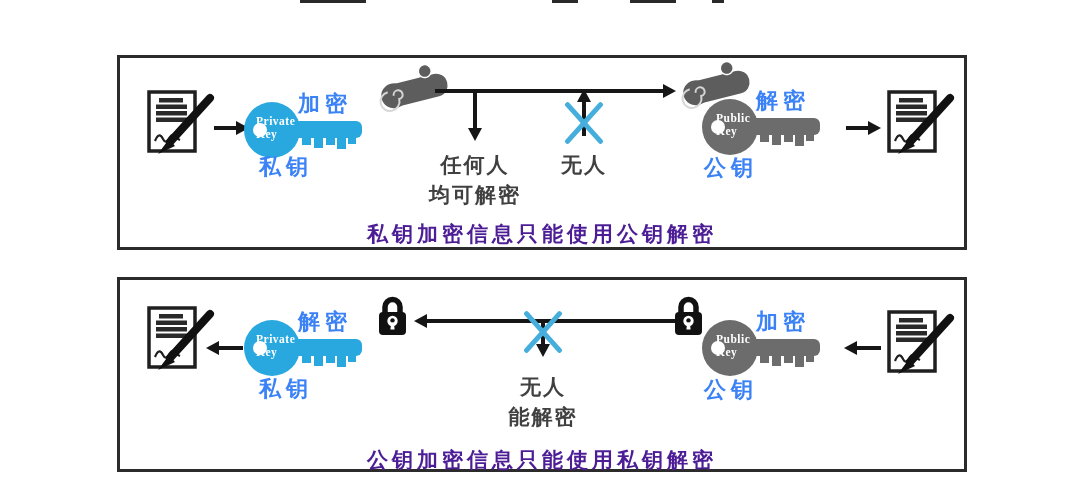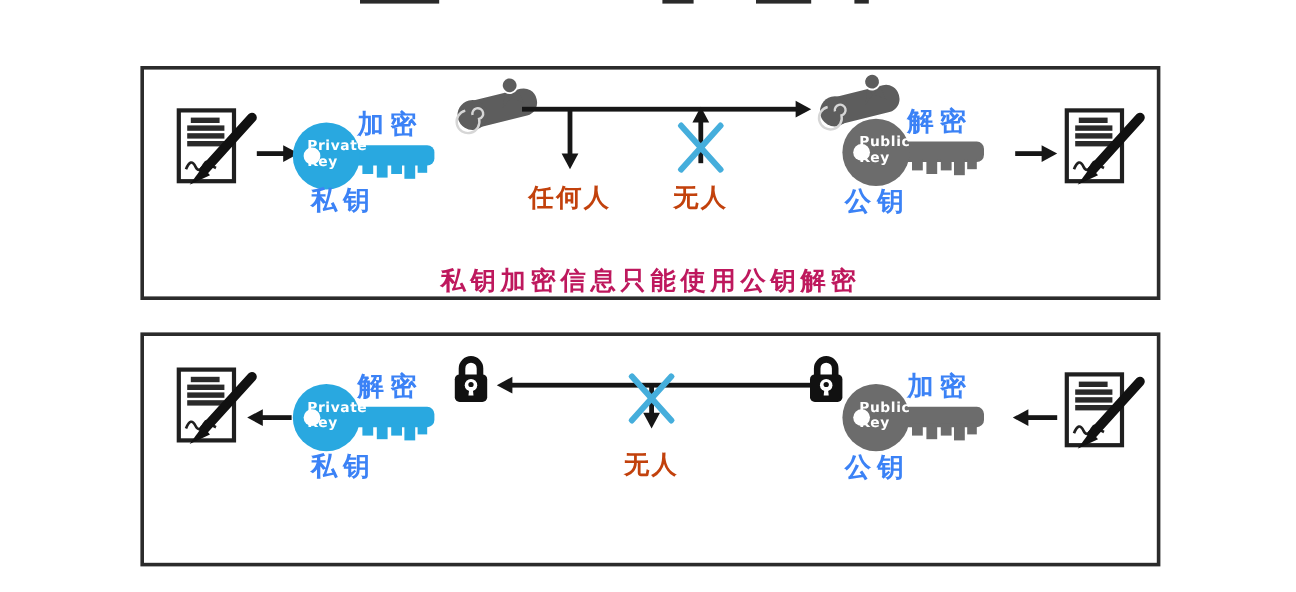--- a/index.html
+++ b/index.html
@@ -8,26 +8,26 @@
   .crop-seg { position:absolute; top:0; height:3px; background:#2a2a2a; }
   .title { position:absolute; left:114px; top:10px; font-size:27px; font-weight:bold;
            color:#2D93C8; letter-spacing:7px; white-space:nowrap; }
   .panel { position:absolute; left:117px; width:850px; height:195px; border:3px solid #2b2b2b;
            background:#ffffff; box-sizing:border-box; }
   #panel1 { top:55px; }
   #panel2 { top:277px; }
   .icon { position:absolute; }
   .lbl { position:absolute; font-size:22px; font-weight:bold; color:#3b82f6;
          letter-spacing:5px; text-align:center; white-space:nowrap; }
-  .note { position:absolute; font-size:21px; font-weight:bold; color:#c2410c;
+  .note { position:absolute; font-size:21px; font-weight:bold; color:#404040;
           letter-spacing:2px; line-height:1.45; text-align:center; }
   .caption { position:absolute; left:0; right:0; text-align:center; font-size:21px;
-             font-weight:bold; color:#be185d; letter-spacing:4px; }
+             font-weight:bold; color:#4c1d95; letter-spacing:4px; }
   .keytext { position:absolute; color:#ffffff; font-weight:bold; font-size:11.5px;
-             line-height:1.15; letter-spacing:0.5px; }
+             line-height:1.15; letter-spacing:0.5px;font-family:Liberation Serif, serif; }
   .hline { position:absolute; height:3.5px; background:#161616; }
   .vline { position:absolute; width:3.5px; background:#161616; }
   .tri { position:absolute; width:0; height:0; }
   .tri.right { border-top:7px solid transparent; border-bottom:7px solid transparent; border-left:13px solid #161616; }
   .tri.left  { border-top:7px solid transparent; border-bottom:7px solid transparent; border-right:13px solid #161616; }
   .tri.up    { border-left:7px solid transparent; border-right:7px solid transparent; border-bottom:13px solid #161616; }
   .tri.down  { border-left:7px solid transparent; border-right:7px solid transparent; border-top:13px solid #161616; }
   .xmark { position:absolute; width:40px; height:44px; }
   .xmark::before, .xmark::after { content:""; position:absolute; left:50%; top:50%;
       width:54px; height:5px; background:#45AEDC; border-radius:2px; }
@@ -91,20 +91,21 @@
       </g>
     </svg>
 
     <div class="hline" style="left:315px;top:31px;width:230px"></div>
     <div class="tri right" style="left:543px;top:26px"></div>
 
     <div class="vline" style="left:353px;top:33px;height:40px"></div>
     <div class="tri down" style="left:348px;top:70px"></div>
     <div class="note" style="left:295px;top:92px;width:120px">
       <div>任何人</div>
+      <div>均可解密</div>
     </div>
 
     <div class="vline" style="left:462px;top:42px;height:36px"></div>
     <div class="tri up" style="left:457px;top:31px"></div>
     <div class="xmark" style="left:444px;top:43px"></div>
     <div class="note" style="left:404px;top:92px;width:120px">
       <div>无人</div>
     </div>
 
     <svg class="icon" style="left:558px;top:1px" width="78" height="56" viewBox="0 0 78 56">
@@ -198,20 +199,21 @@
     </svg>
 
     <div class="tri left" style="left:294px;top:34px"></div>
     <div class="hline" style="left:306px;top:39px;width:250px"></div>
 
     <div class="vline" style="left:421px;top:41px;height:26px"></div>
     <div class="tri down" style="left:416px;top:64px"></div>
     <div class="xmark" style="left:403px;top:30px"></div>
     <div class="note" style="left:363px;top:92px;width:120px">
       <div>无人</div>
+      <div>能解密</div>
     </div>
 
     <svg class="icon" style="left:551px;top:13px" width="34" height="44" viewBox="0 0 34 44">
       <path d="M10 21 v-7 a7.5 7.5 0 0 1 15 0 v7" fill="none" stroke="#111111" stroke-width="5.5"></path>
       <rect x="4" y="19" width="27" height="23" rx="4" fill="#111111"></rect>
       <circle cx="17.5" cy="28" r="5.2" fill="#ffffff"></circle>
       <circle cx="17.5" cy="27.5" r="2.2" fill="#111111"></circle>
       <polygon points="16.2,29.5 18.8,29.5 19.6,36.5 15.4,36.5" fill="#ffffff"></polygon>
     </svg>
 
@@ -241,15 +243,16 @@
       <rect x="3" y="4" width="46" height="59" fill="#ffffff" stroke="#1f1f1f" stroke-width="3.5"></rect>
       <rect x="13" y="10" width="24" height="4.5" fill="#2a2a2a"></rect>
       <rect x="10" y="16.5" width="31" height="4.5" fill="#2a2a2a"></rect>
       <rect x="10" y="23" width="31" height="4.5" fill="#2a2a2a"></rect>
       <rect x="10" y="29.5" width="31" height="4.5" fill="#2a2a2a"></rect>
       <path d="M9 53 q4 -10 8 -2 q3 6 7 -2 q3 -5 6 1 l4 2" fill="none" stroke="#1f1f1f" stroke-width="2.2"></path>
       <line x1="24" y1="54" x2="64" y2="10" stroke="#111111" stroke-width="8" stroke-linecap="round"></line>
       <polygon points="23,51 12,66 29,58" fill="#111111"></polygon>
     </svg>
 
+    <div class="caption" style="top:166px">公钥加密信息只能使用私钥解密</div>
   </div>
 
 </div>
 
 </body></html>

